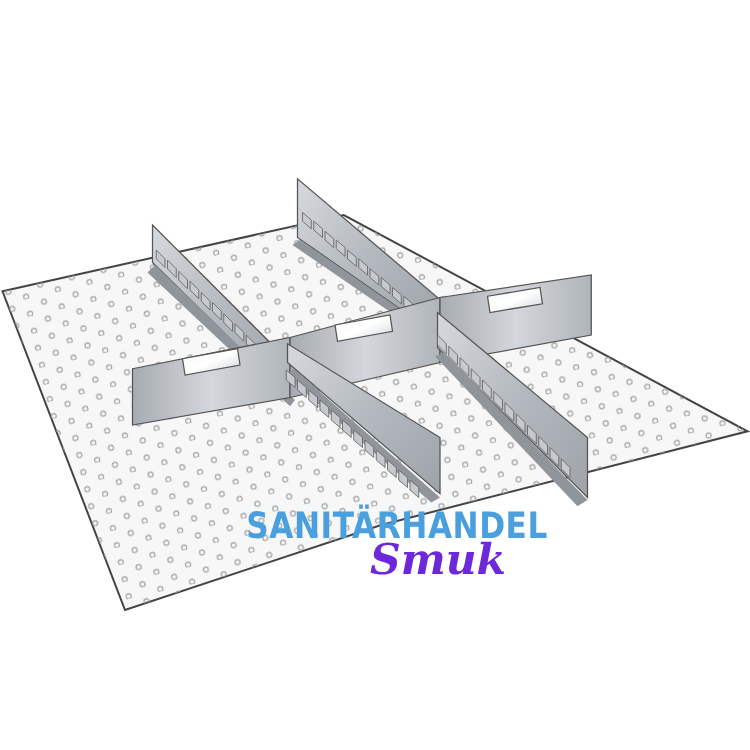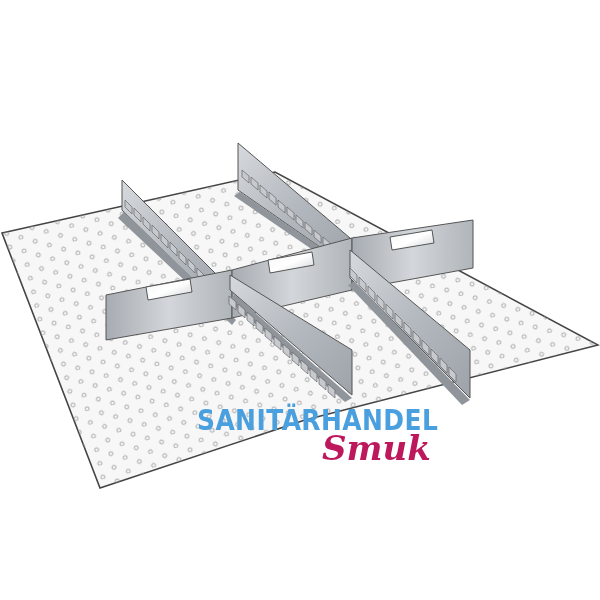--- a/index.html
+++ b/index.html
@@ -6,23 +6,23 @@
   .stage { position: relative; width: 600px; height: 600px; overflow: hidden; background: #ffffff; text-align: center; }
   svg.art { position: absolute; left: 0; top: 0; }
   .logo { position: absolute; left: 0; top: 0; width: 600px; height: 600px; pointer-events: none; }
   .logo-top {
     position: absolute; left: 197px; top: 403px;
     font-family: "DejaVu Sans", sans-serif; font-weight: bold;
     font-size: 29px; letter-spacing: 0.5px; color: #4a9fde;
     transform: scaleX(0.86); transform-origin: left top; white-space: nowrap;
   }
   .logo-bottom {
-    position: absolute; left: 322px; top: 428px;
+    position: absolute; left: 296px; top: 428px;
     font-family: "DejaVu Serif", serif; font-style: italic; font-weight: bold;
-    font-size: 34px; color: #be185d; white-space: nowrap;
+    font-size: 34px; color: #6d28d9; white-space: nowrap;
   }
 </style>
 </head>
 <body>
 
 <div class="stage">
   <svg class="art" width="600" height="600" viewBox="0 0 600 600">
     <defs>
       <pattern id="holes" x="0" y="0" width="26" height="14" patternUnits="userSpaceOnUse" patternTransform="rotate(-13)">
         <circle cx="6" cy="5" r="2" fill="none" stroke="#a0a0a0" stroke-width="0.9"></circle>

